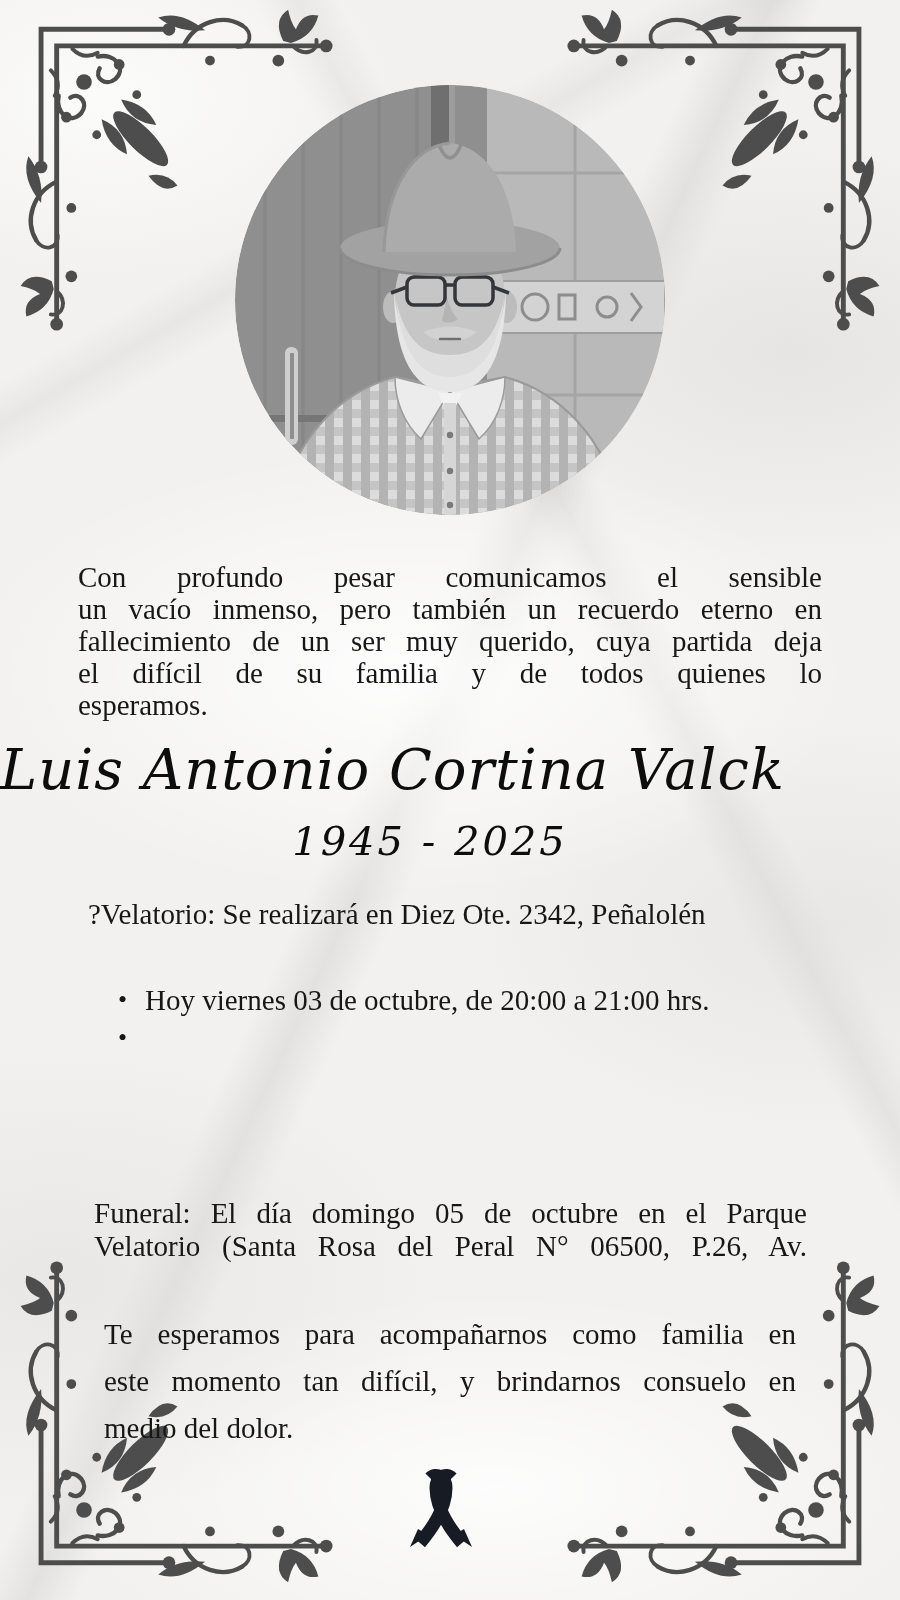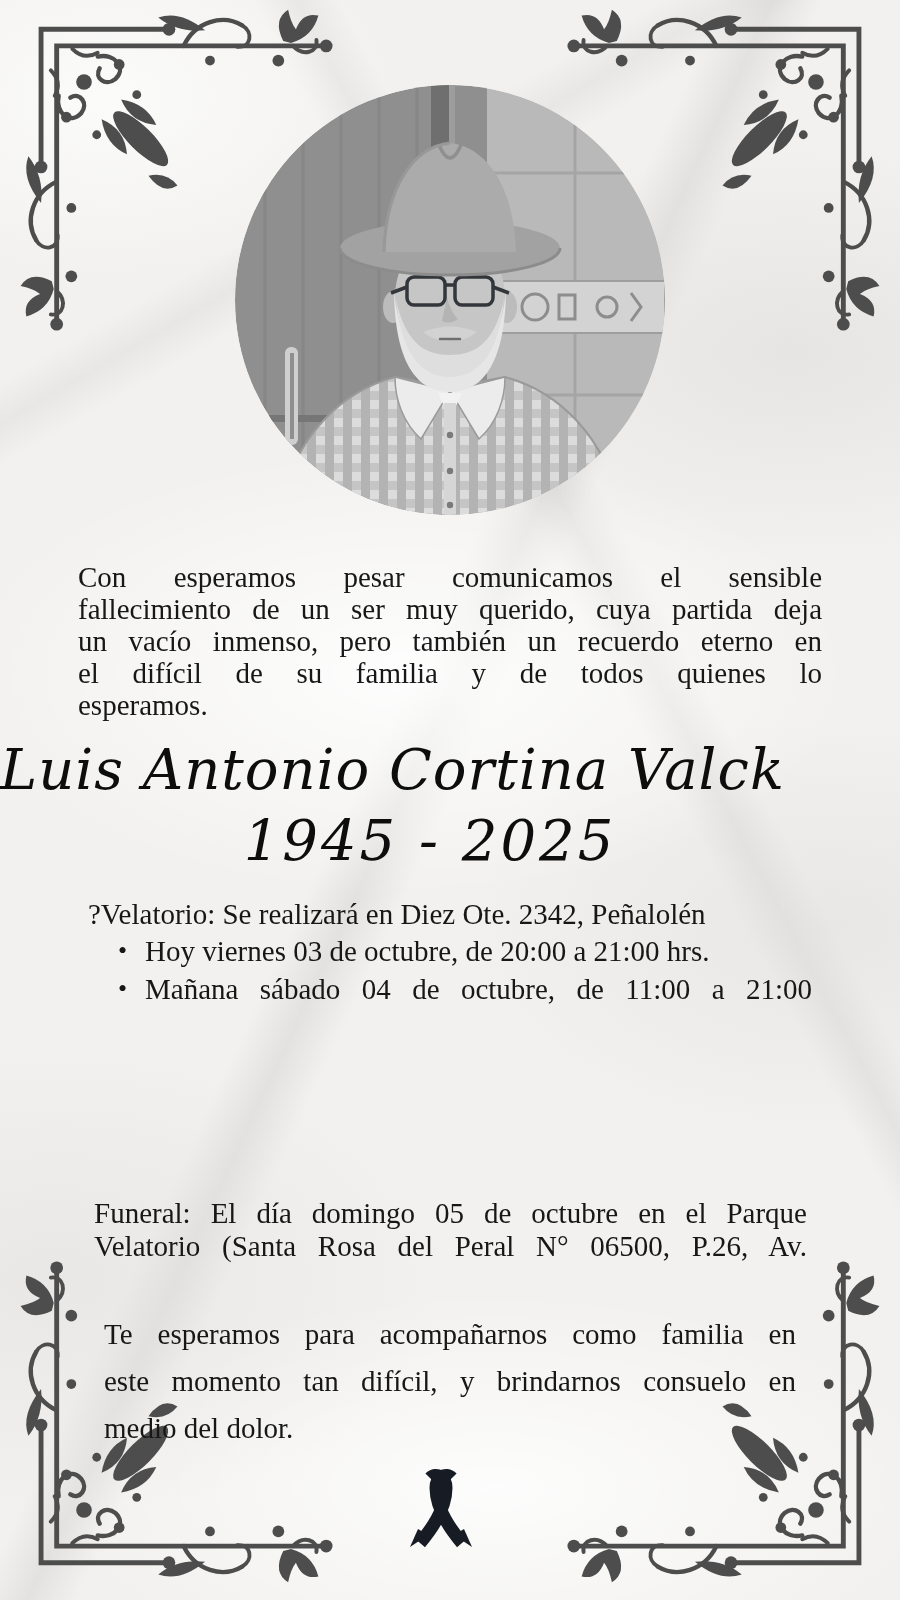--- a/index.html
+++ b/index.html
@@ -30,23 +30,23 @@
   .textblock{position:absolute;font-size:29px;line-height:32px;}
   .jline{text-align:justify;text-align-last:justify;}
   .jline.end{text-align-last:left;}
 
   .intro{left:78px;top:561px;width:744px;}
   .name{position:absolute;left:0;top:733px;width:900px;text-align:left;
         font-family:"DejaVu Serif","Liberation Serif",serif;font-style:italic;
         font-size:56px;line-height:74px;color:#0d0d0d;letter-spacing:1px;}
   .years{position:absolute;left:0;top:814px;width:860px;text-align:center;
          font-family:"DejaVu Serif","Liberation Serif",serif;font-style:italic;
-         font-size:56px;line-height:54px;color:#0d0d0d;letter-spacing:3px;}
+         font-size:40px;line-height:54px;color:#0d0d0d;letter-spacing:3px;}
   .wake-heading{left:88px;top:898px;width:760px;}
-  .wake-list{left:108px;top:934px;width:704px;list-style:none;margin:0;padding:0;}
+  .wake-list{left:108px;top:983px;width:704px;list-style:none;margin:0;padding:0;}
   .wake-list li{position:relative;padding-left:37px;line-height:34px;margin-bottom:4px;}
   .wake-list li::before{content:"\2022";position:absolute;left:10px;top:0;font-size:26px;}
   .funeral{left:94px;top:1197px;width:713px;line-height:33px;}
   .closing{left:104px;top:1299px;width:692px;line-height:47px;margin-top:12px;}
 
   .ribbon{position:absolute;left:408px;top:1466px;width:66px;height:86px;}
 </style>
 </head>
 <body>
 
@@ -215,38 +215,37 @@
       <ellipse cx="215" cy="163" rx="110" ry="27" fill="#a2a2a2"></ellipse>
       <path d="M105 163 a110 27 0 0 0 220 0" fill="none" stroke="#8c8c8c" stroke-width="3"></path>
       <path d="M149 167 C 151 102 178 62 215 58 C 252 62 279 102 281 167 Z" fill="#ababab"></path>
       <path d="M204 60 Q 215 86 226 60" stroke="#8f8f8f" stroke-width="3.5" fill="none"></path>
       <path d="M149 167 C 151 102 178 62 215 58" fill="none" stroke="#989898" stroke-width="3"></path>
     </g>
   </svg>
 </div>
 
 <div class="textblock intro">
-  <div class="jline">Con esperamos pesar comunicamos el sensible</div>
+  <div class="jline">Con profundo pesar comunicamos el sensible</div>
+  <div class="jline">un vacío inmenso, pero también un recuerdo eterno en</div>
   <div class="jline">fallecimiento de un ser muy querido, cuya partida deja</div>
-  <div class="jline">un vacío inmenso, pero también un recuerdo eterno en</div>
   <div class="jline">el difícil de su familia y de todos quienes lo</div>
   <div class="jline end">esperamos.</div>
 </div>
 
 <div class="name">Luis Antonio Cortina Valck</div>
 <div class="years">1945 - 2025</div>
 
 <div class="textblock wake-heading">?Velatorio: Se realizará en Diez Ote. 2342, Peñalolén</div>
 
 <ul class="textblock wake-list">
   <li>
     <div class="jline end">Hoy viernes 03 de octubre, de 20:00 a 21:00 hrs.</div>
   </li>
   <li>
-    <div class="jline">Mañana sábado 04 de octubre, de 11:00 a 21:00</div>
   </li>
 </ul>
 
 <div class="textblock funeral">
   <div class="jline">Funeral: El día domingo 05 de octubre en el Parque</div>
   <div class="jline">Velatorio (Santa Rosa del Peral N° 06500, P.26, Av.</div>
 </div>
 
 <div class="textblock closing">
   <div class="jline">Te esperamos para acompañarnos como familia en</div>

